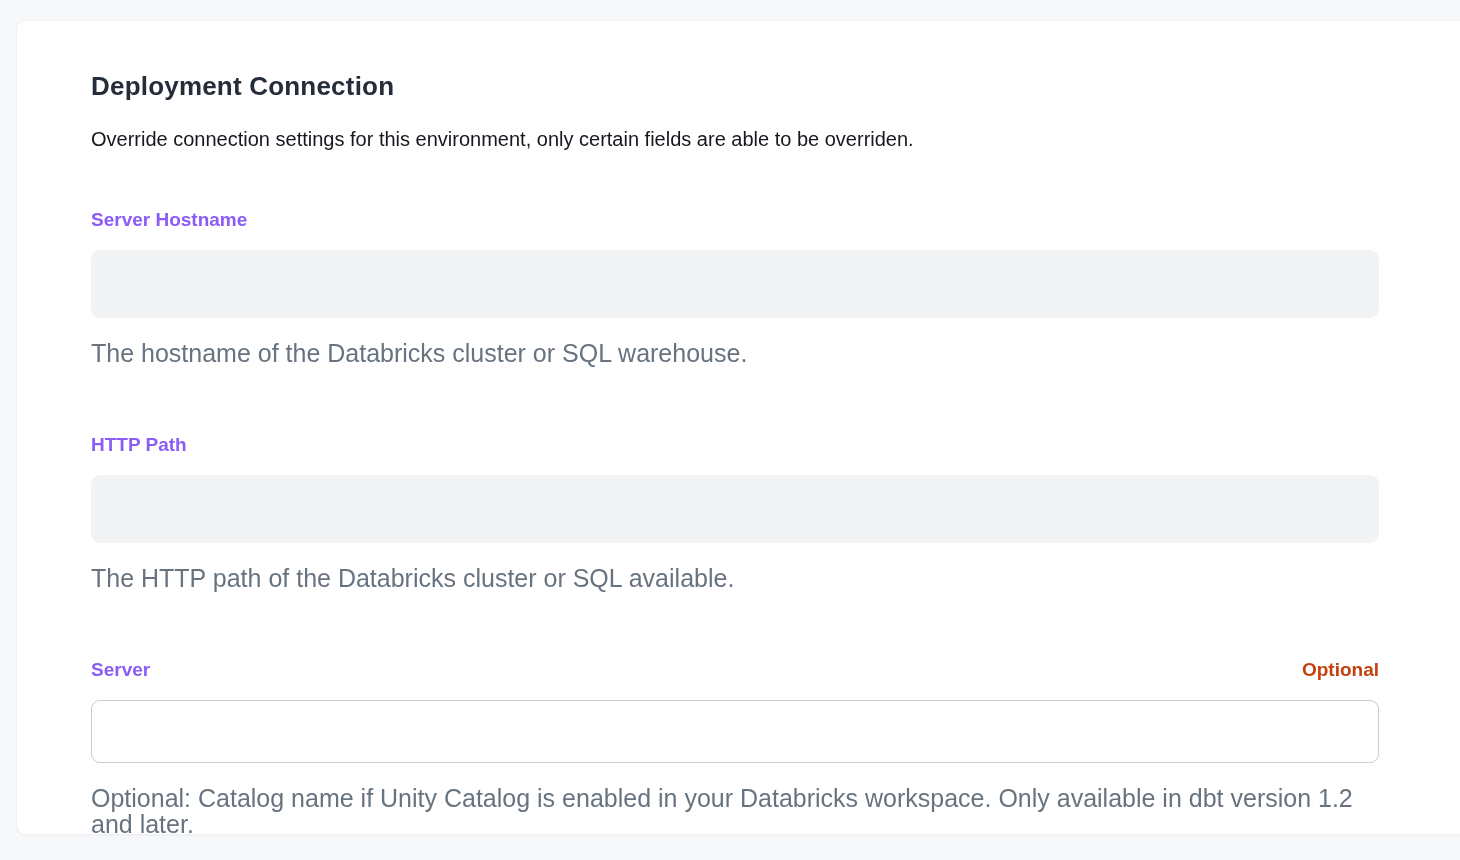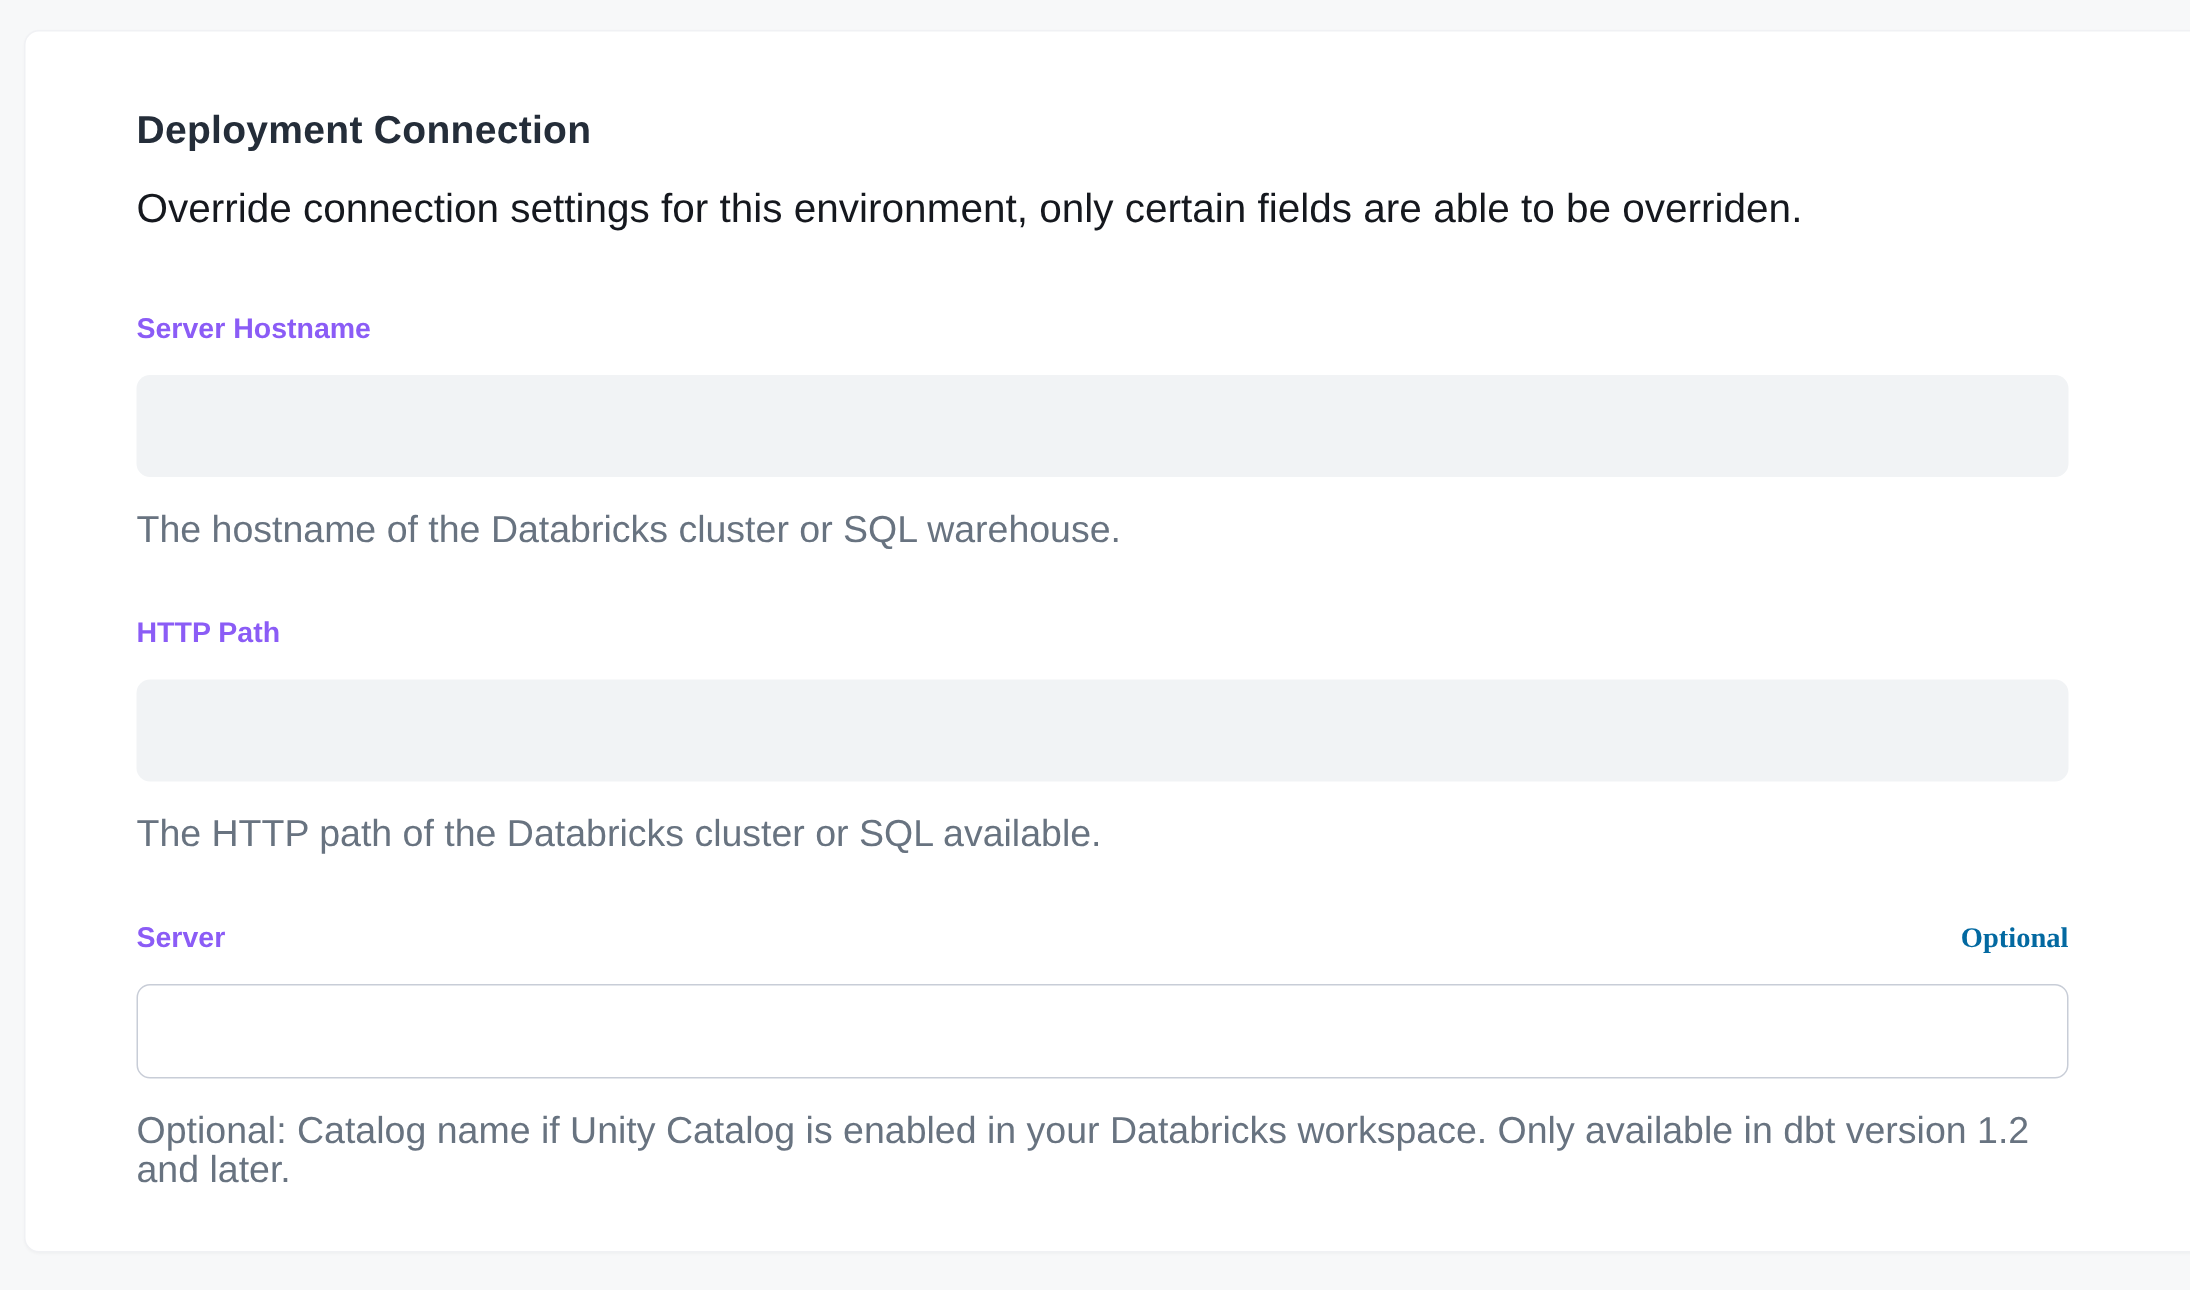--- a/index.html
+++ b/index.html
@@ -30,45 +30,44 @@
   .page-title {
     margin: 0;
     font-size: 26px;
     line-height: 38px;
     font-weight: 700;
     color: #242d39;
     letter-spacing: 0.2px;
   }
   .page-subtitle {
     margin: 21px 0 0 0;
-    font-size: 27px;
+    font-size: 20px;
     line-height: 26px;
     font-weight: 400;
     color: #15181e;
   }
   .fields { margin-top: 56px; }
-  .field + .field { margin-top: 45px; }
+  .field + .field { margin-top: 67px; }
   .field-label-row {
     display: flex;
     justify-content: space-between;
     align-items: baseline;
     width: 1288px;
   }
   .field-label {
     font-size: 19px;
     line-height: 23px;
     font-weight: 700;
     color: #8b5cf6;
   }
   .optional-badge {
     font-size: 19px;
     line-height: 23px;
     font-weight: 700;
-    color: #0369a1;
-    font-family: Liberation Serif, serif;
+    color: #c2410c;
   }
   .text-input {
     display: block;
     width: 1288px;
     margin-top: 19px;
     border-radius: 9px;
     font-family: "Liberation Sans", sans-serif;
     font-size: 21px;
     padding: 0 18px;
     color: #15181e;

